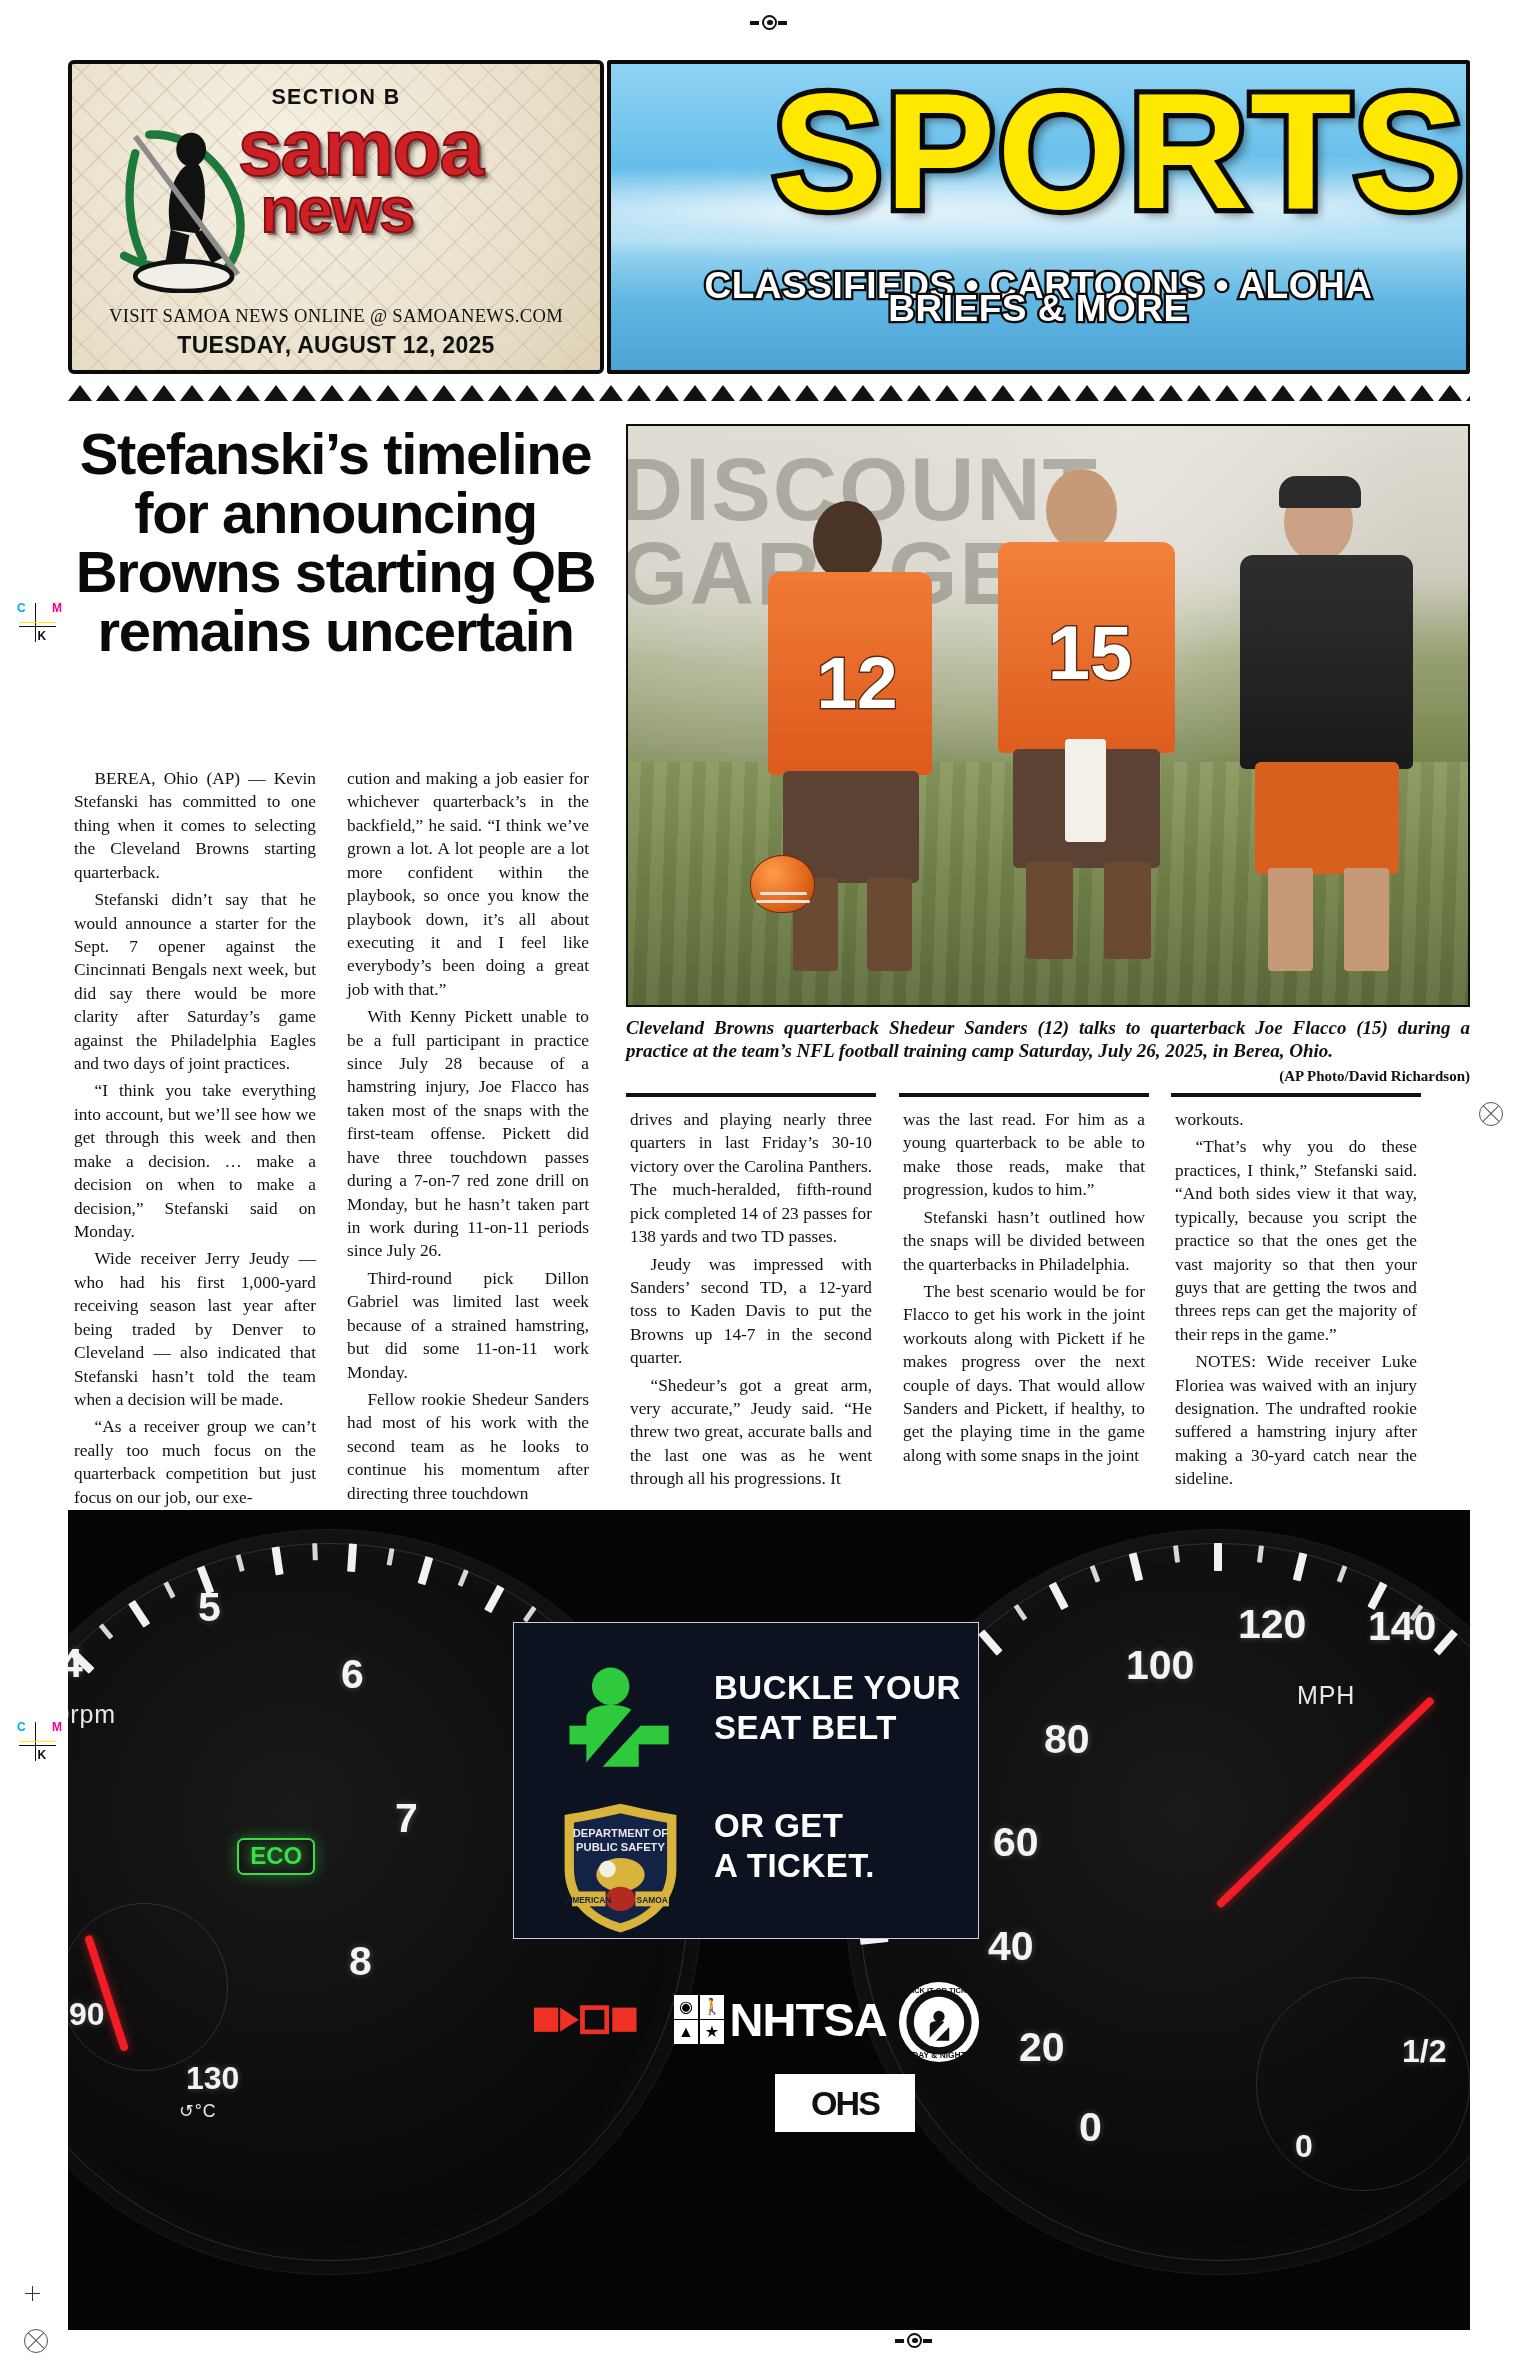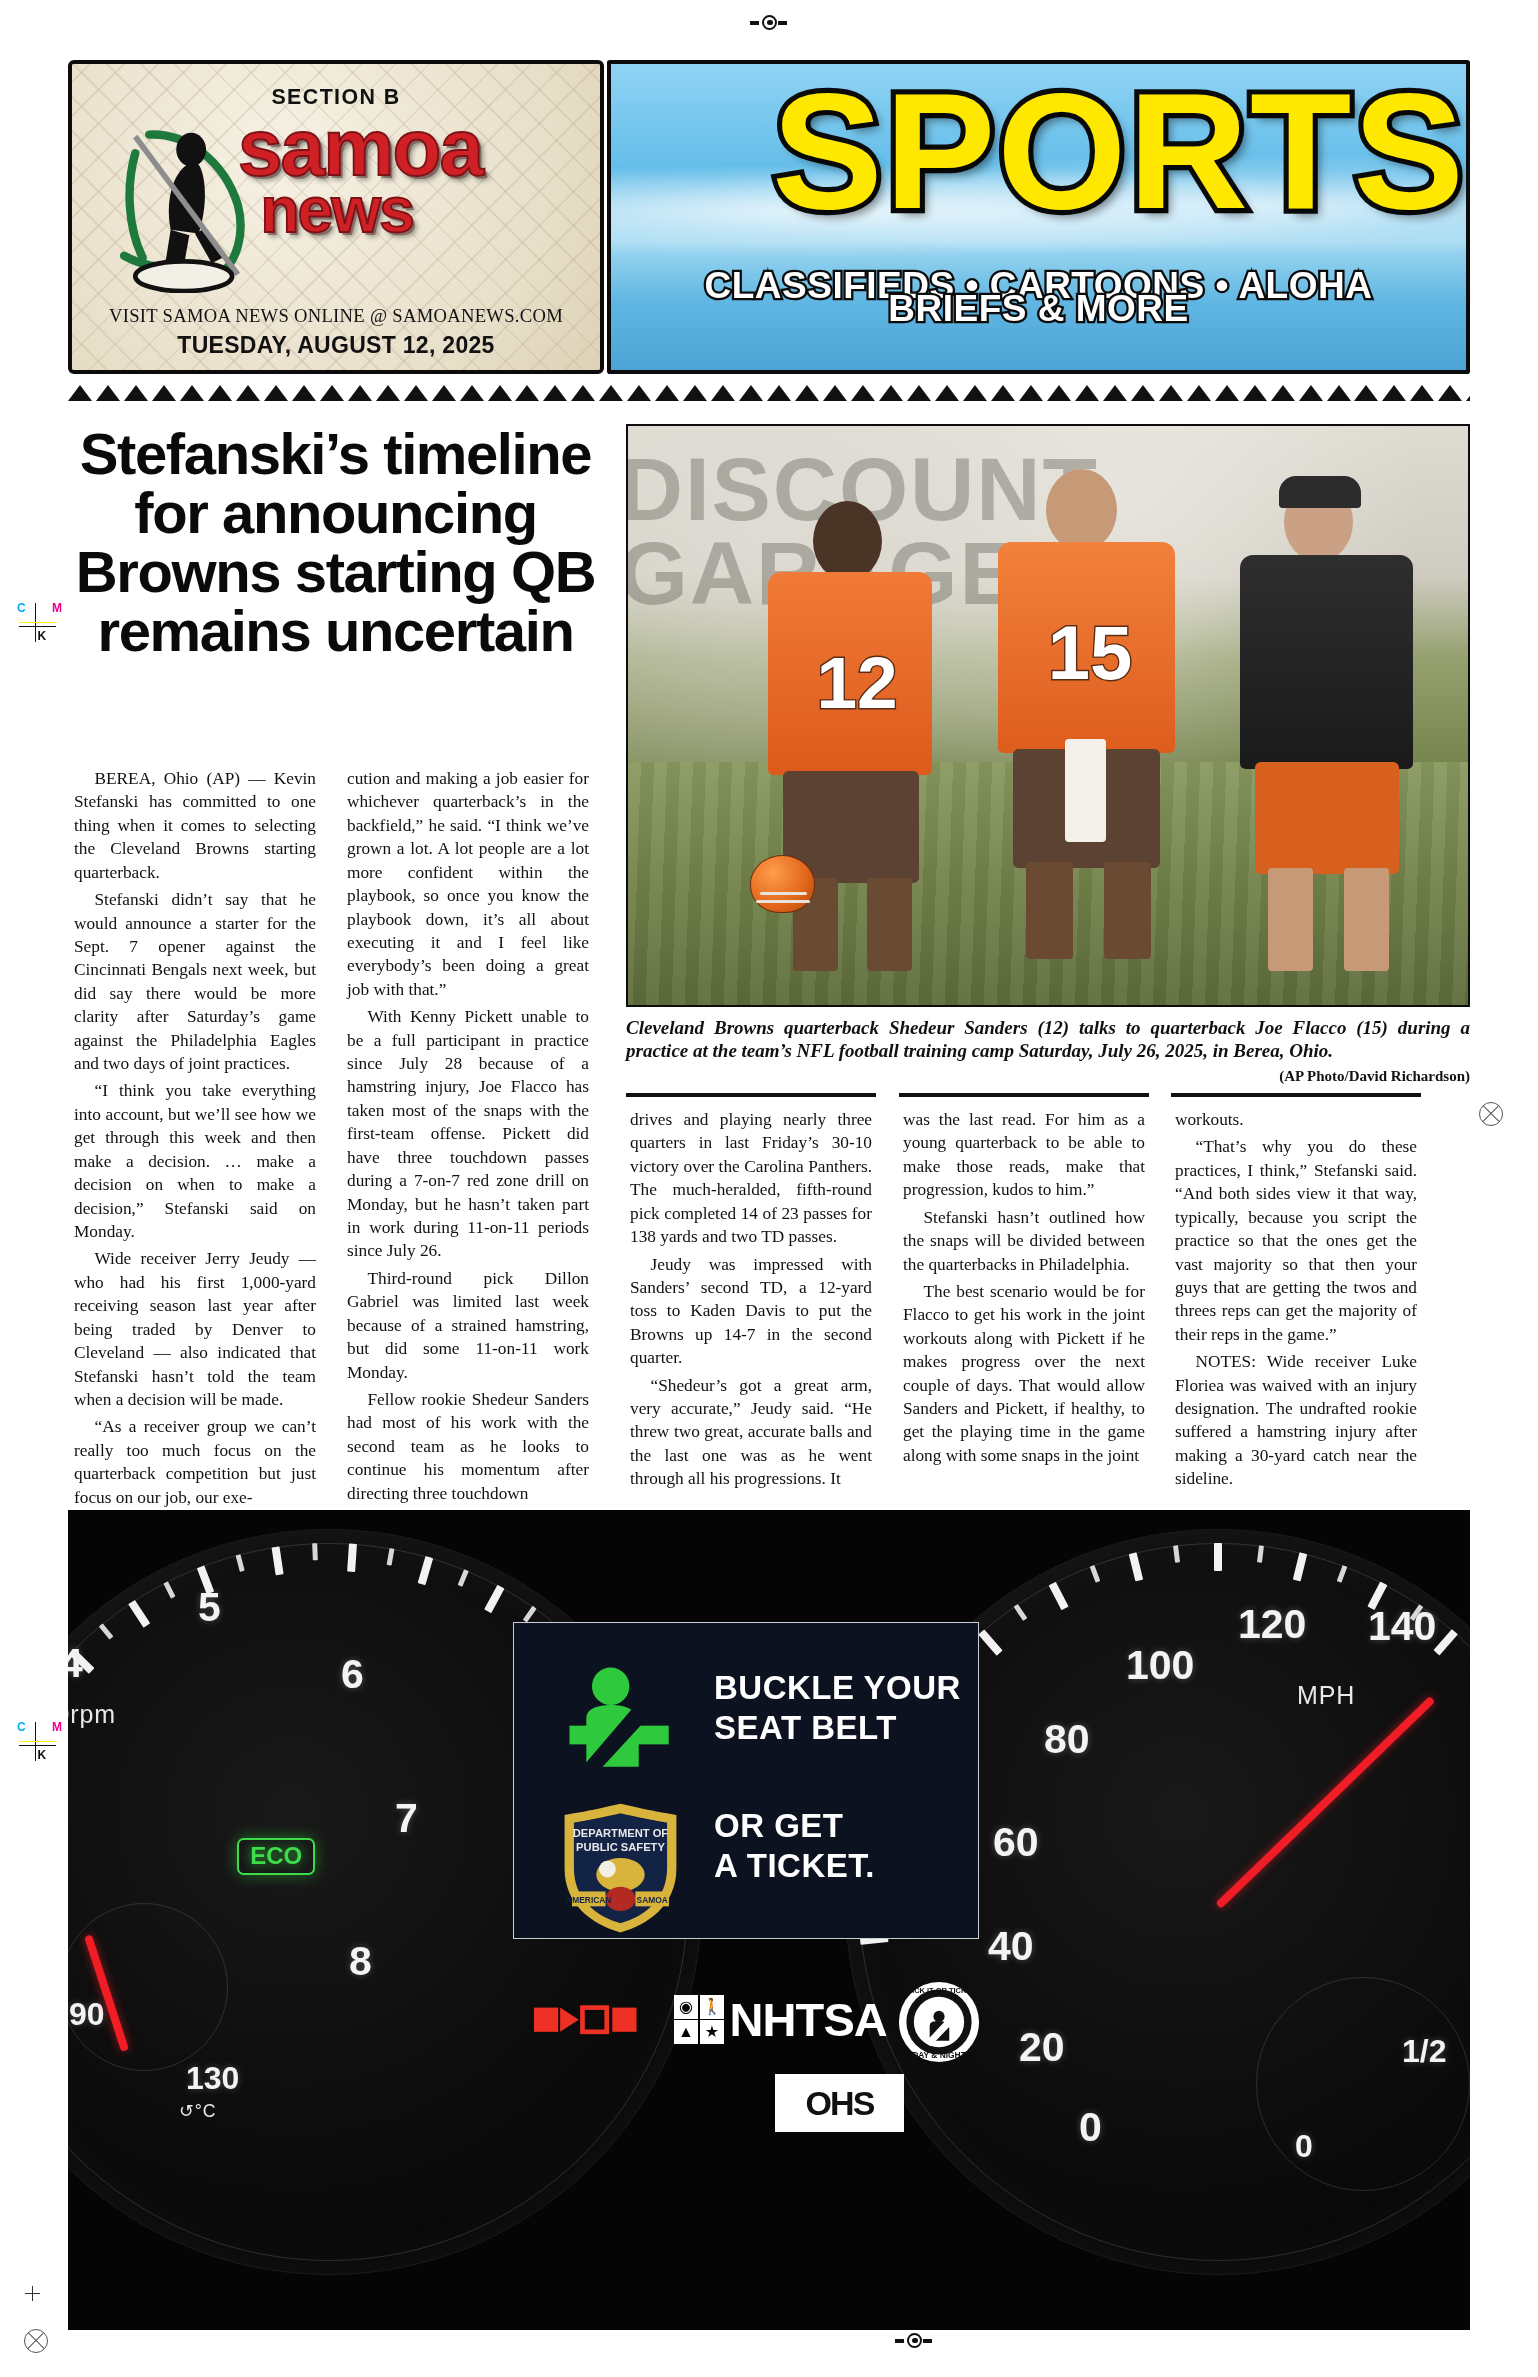--- a/index.html
+++ b/index.html
@@ -266,21 +266,21 @@
     font-size:33px; line-height:1.22; letter-spacing:0.5px;
   }
   .dps-badge { position:absolute; left:45px; top:179px; width:123px; height:132px; }
   .logo-row { position:absolute; left:466px; top:475px; width:438px; height:75px; }
   .seatbelt-red { position:absolute; left:0; top:17px; width:110px; height:35px; }
   .nhtsa { position:absolute; left:140px; top:7.5px; height:54px; display:flex; align-items:center; gap:5.6px; }
   .nhtsa .grid { display:grid; grid-template-columns:24px 24px; grid-template-rows:24px 24px; gap:1.9px; }
   .nhtsa .cellbox { background:#fff; display:flex; align-items:center; justify-content:center; font-size:16px; color:#000; line-height:1; }
   .nhtsa .word { font-family:"Liberation Sans",sans-serif; font-weight:bold; font-size:47px; color:#fff; letter-spacing:-0.9px; }
   .ciot { position:absolute; left:364px; top:-3.7px; width:82px; height:82px; }
-  .ohs { position:absolute; left:241px; top:89px; width:129px; height:58px; background:#fff;
+  .ohs { position:absolute; left:241px; top:89px; width:140px; height:58px; background:#fff;
     display:flex; align-items:center; justify-content:center; }
   .ohs-word { font-family:"Liberation Sans",sans-serif; font-weight:bold; font-size:34px; color:#111; letter-spacing:-1.9px; }
 </style>
 </head>
 <body>
 
 <div class="page">
 
   <div class="regmark" style="left:750px; top:13px;">
     <div class="bar l"></div>

